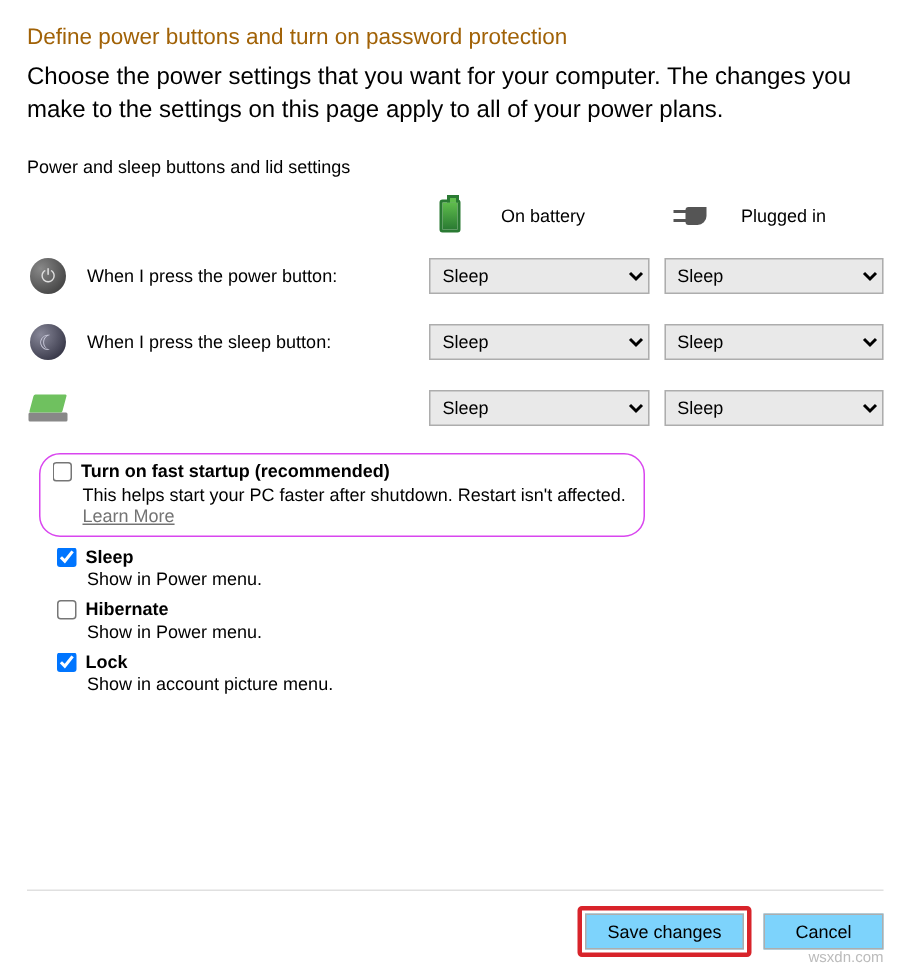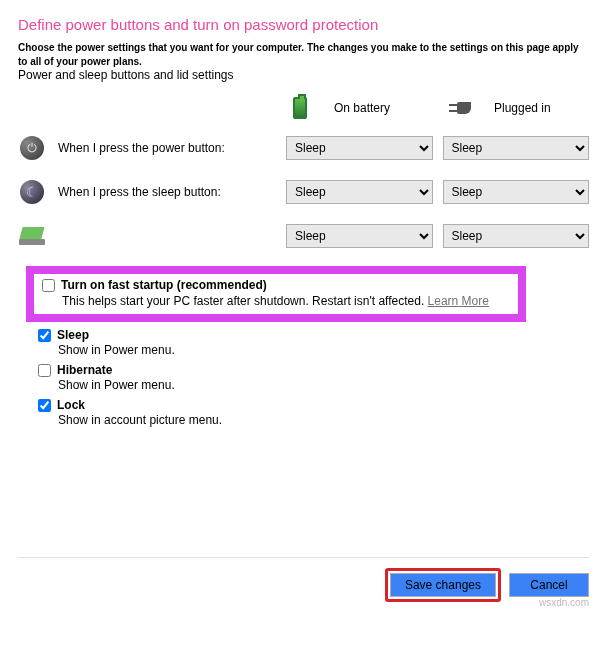--- a/index.html
+++ b/index.html
@@ -6,30 +6,30 @@
     body {
       margin: 0;
       padding: 16px 18px;
       font-family: "Segoe UI", Tahoma, sans-serif;
       font-size: 12px;
       color: #000;
       background: #fff;
       width: 607px;
     }
     .heading {
-      color: #ec4899;
+      color: #a16207;
       font-size: 15px;
       font-weight: 400;
       margin-bottom: 8px;
     }
     .intro {
       color: #000;
-      font-size: 10px;
+      font-size: 16px;
       line-height: 1.35;
-      font-weight: bold;
+      margin-bottom: 20px;
     }
     .section-label {
       font-size: 12px;
       margin-bottom: 12px;
     }
     .col-headers {
       display: flex;
       align-items: center;
       margin-bottom: 12px;
     }
@@ -51,25 +51,25 @@
       width: 148px;
       height: 24px;
       font: inherit;
       border: 1px solid #adadad;
       background: #e9e9e9;
       padding: 1px 4px;
     }
     select + select { margin-left: 10px; }
     .shutdown-section { margin-top: 10px; }
     .highlight-box {
-      border: 8px solid #d946ef;
-      border-radius: 0;
+      border: 1px solid #d946ef;
+      border-radius: 14px;
       padding: 4px 8px 6px 8px;
       margin: 2px 0 2px 8px;
-      width: 500px;
+      width: 404px;
     }
     .highlight-box .title-row { display: flex; align-items: center; gap: 6px; }
     .chk { width: 13px; height: 13px; margin: 0; }
     .bold { font-weight: 600; font-size: 12px; }
     .desc { font-size: 12px; margin-left: 20px; margin-top: 2px; }
     .link { color: #737373; text-decoration: underline; cursor: pointer; }
     .option-block { margin: 6px 0 2px 20px; }
     .option-block .title-row { display: flex; align-items: center; gap: 6px; }
     .option-sub { font-size: 12px; margin-left: 20px; margin-top: 1px; }
     .footer {
@@ -81,21 +81,21 @@
       justify-content: flex-end;
       gap: 8px;
       align-items: center;
     }
     .btn {
       height: 24px;
       min-width: 80px;
       padding: 2px 14px;
       font: inherit;
       border: 1px solid #adadad;
-      background: #3b82f6;
+      background: #7dd3fc;
       cursor: pointer;
     }
     .highlight-btn-wrap {
       border: 3px solid #d8232a;
       border-radius: 3px;
       padding: 2px;
     }
     .watermark {
       position: absolute; right: 0; bottom: -6px;
       font-size: 10px; color: #bbb;

